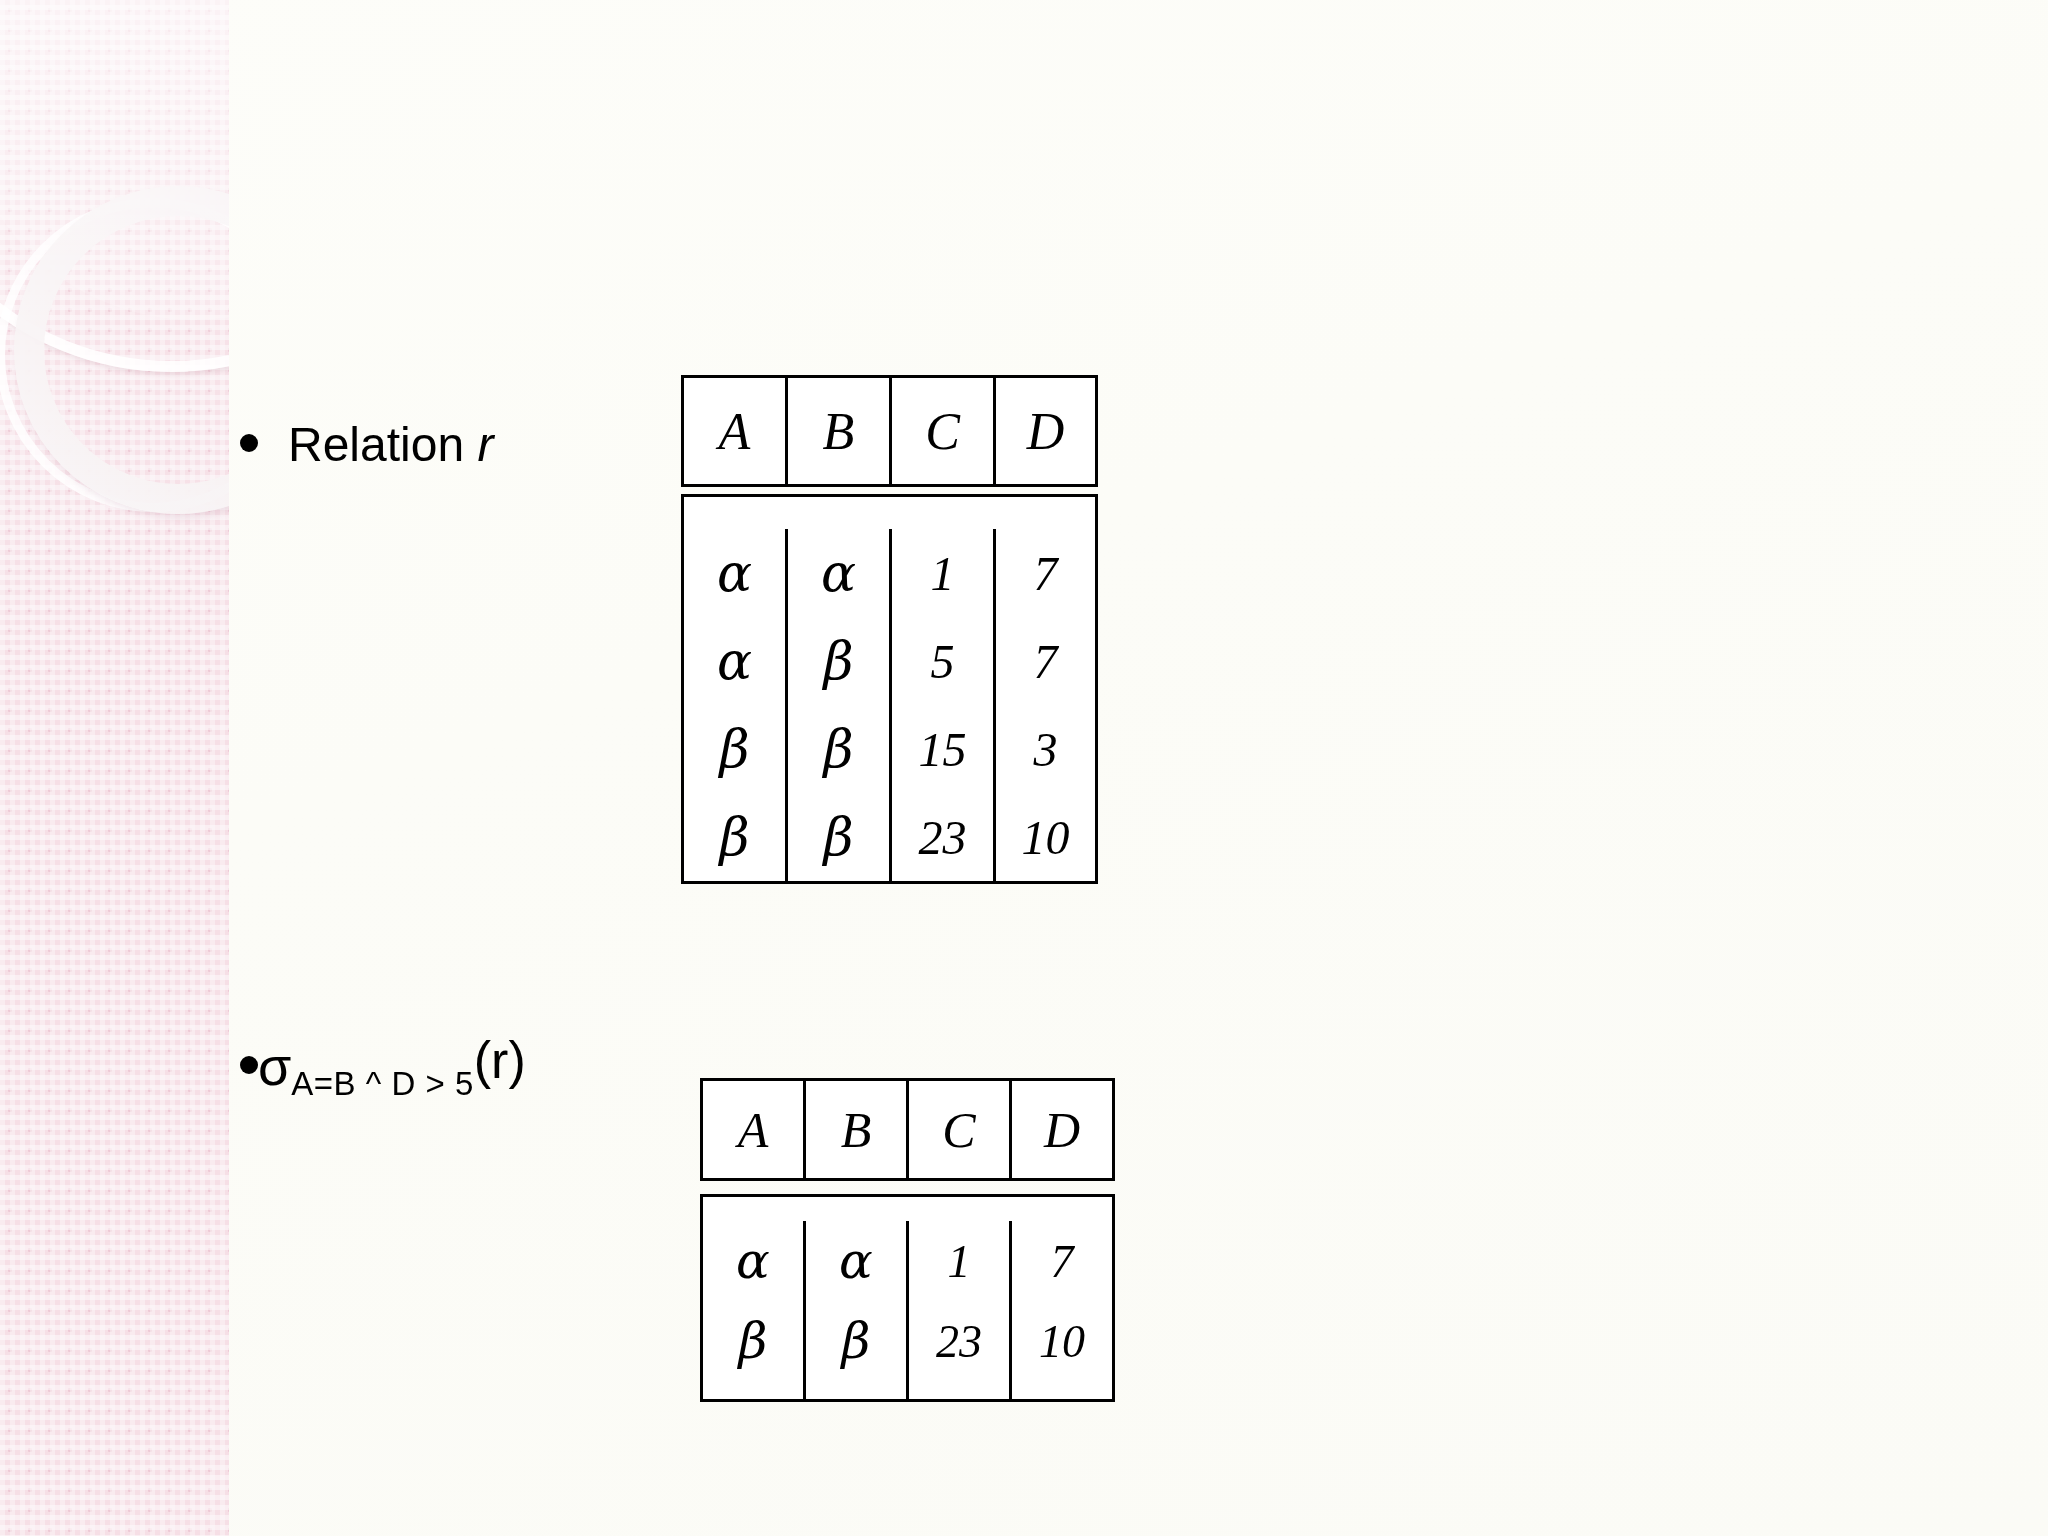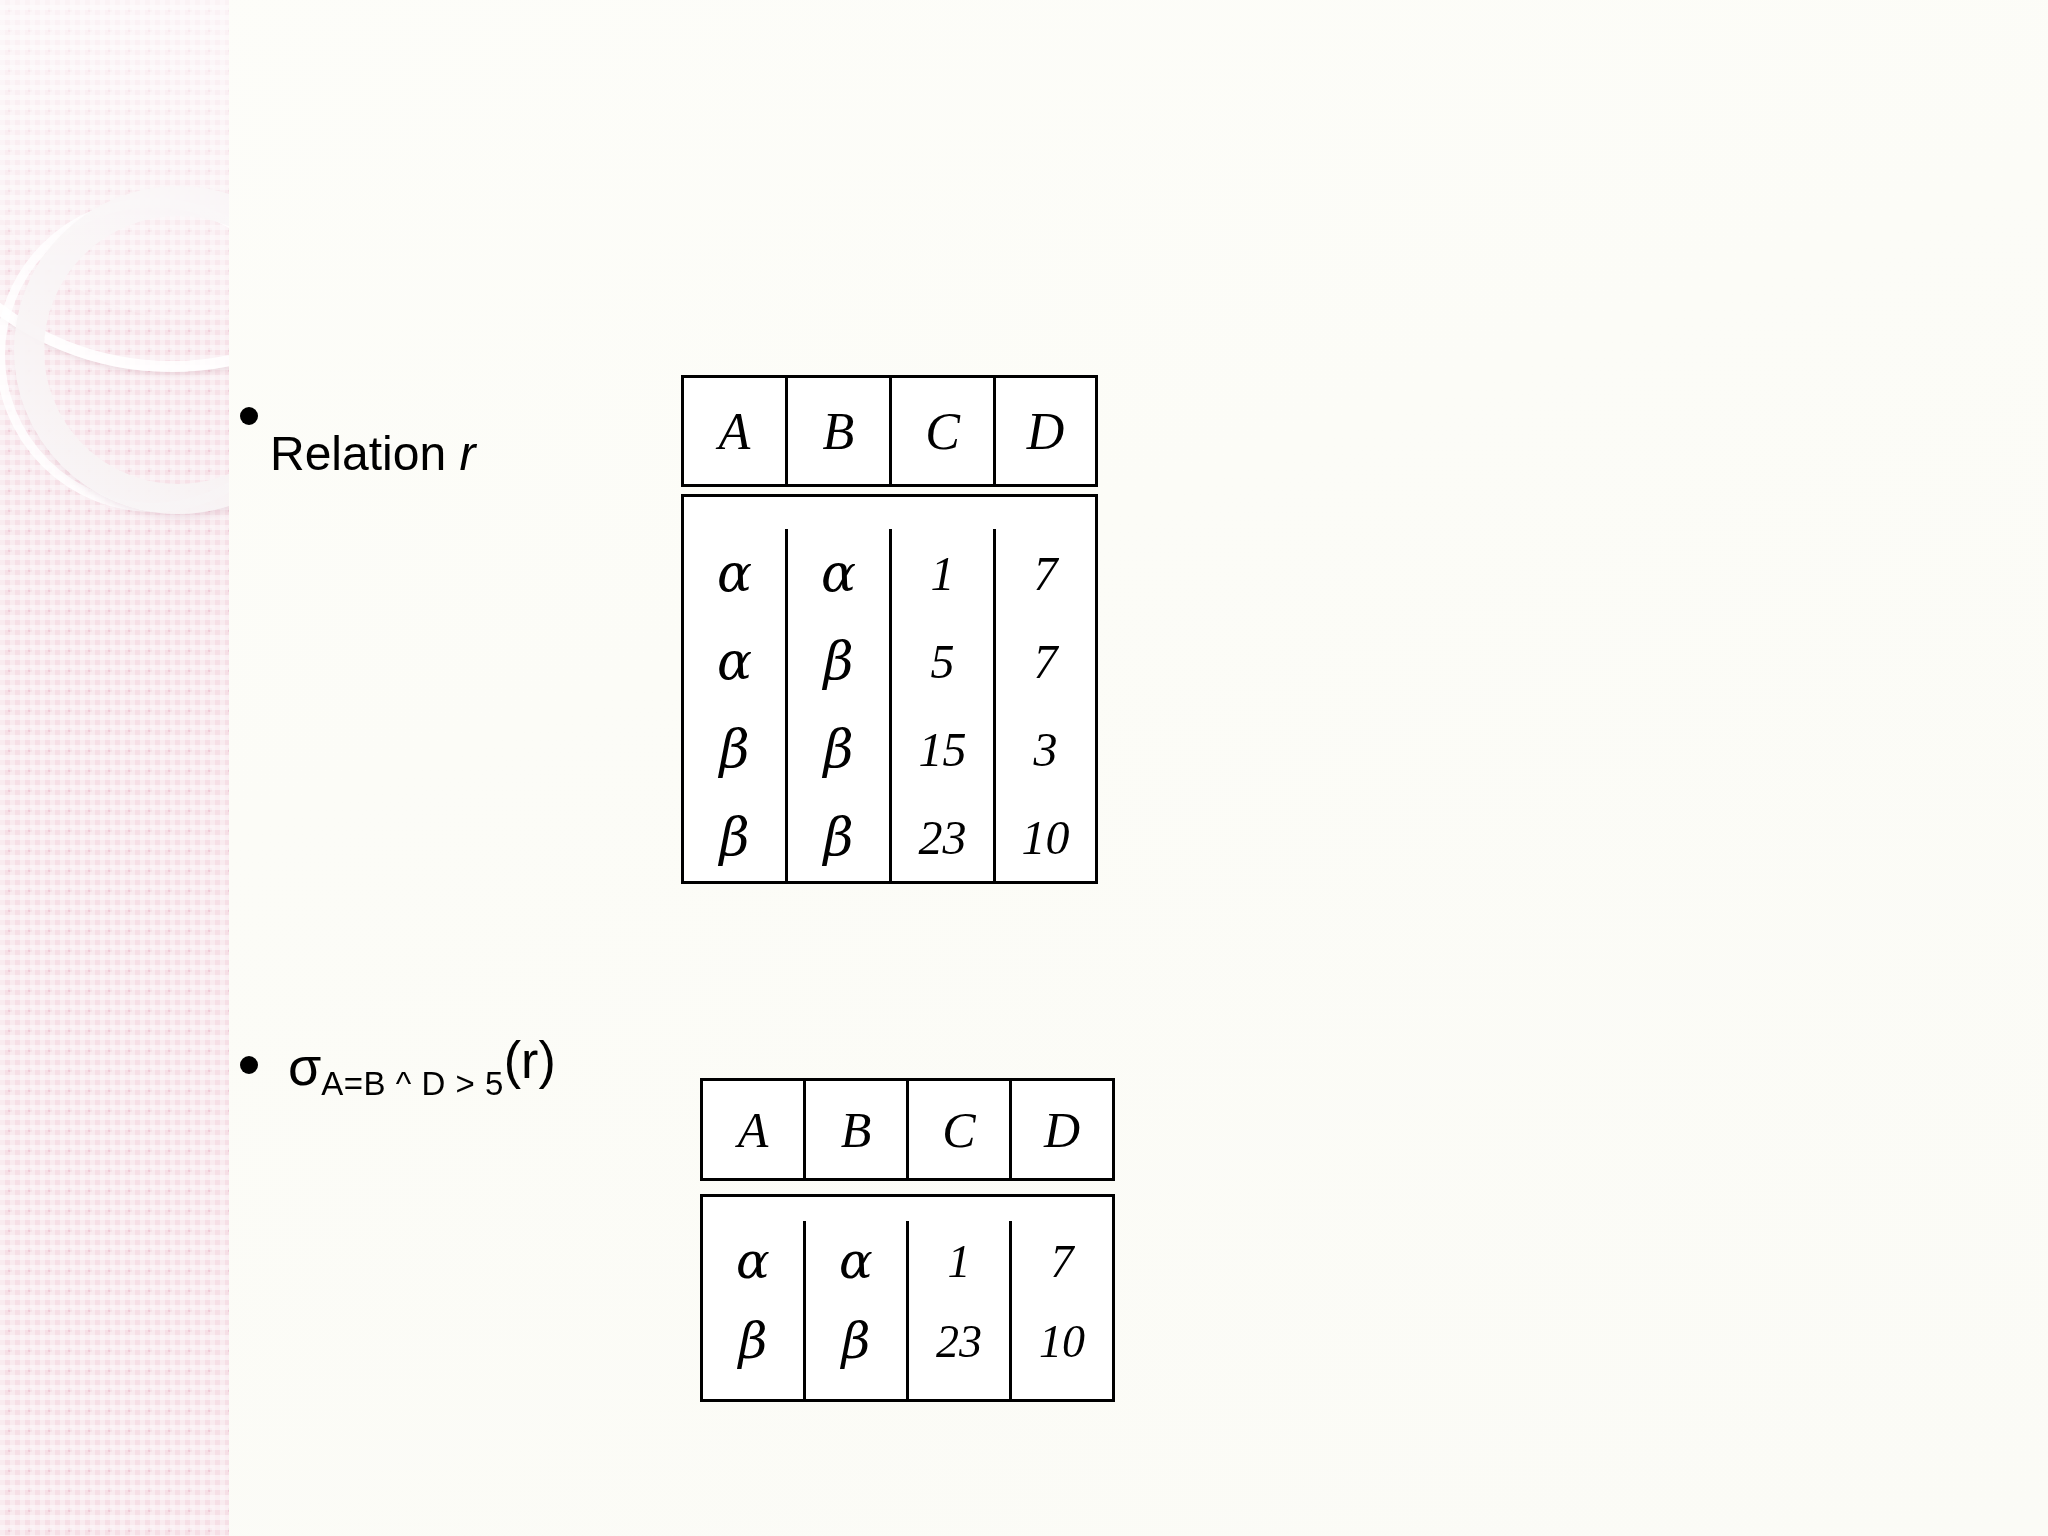--- a/index.html
+++ b/index.html
@@ -101,36 +101,35 @@
     align-items: flex-start;
     color: #000000;
   }
   .bullet-dot {
     width: 18px; height: 18px;
     border-radius: 50%;
     background: #000;
     flex: none;
   }
 
-  #bullet-relation { left: 240px; top: 389px; flex-direction: column; }
+  #bullet-relation { left: 240px; top: 416px; }
   #bullet-relation .bullet-dot { margin-top: 18px; }
   .relation-label {
     margin-left: 30px;
     font-size: 48px;
     line-height: 58px;
     font-family: "Liberation Sans", sans-serif;
   }
   .relation-label .rel-var {
     font-style: italic;
   }
 
   #bullet-sigma { left: 240px; top: 1030px; }
   #bullet-sigma .bullet-dot { margin-top: 26px; }
   .sigma-expr {
-    margin-left: 30px;
     font-size: 50px;
     line-height: 60px;
     white-space: nowrap;
     font-family: "Liberation Sans", sans-serif;
   }
   .sigma-glyph { font-size: 54px; }
   .sigma-sub {
     font-size: 33px;
     vertical-align: -0.30em;
     letter-spacing: 0.5px;

